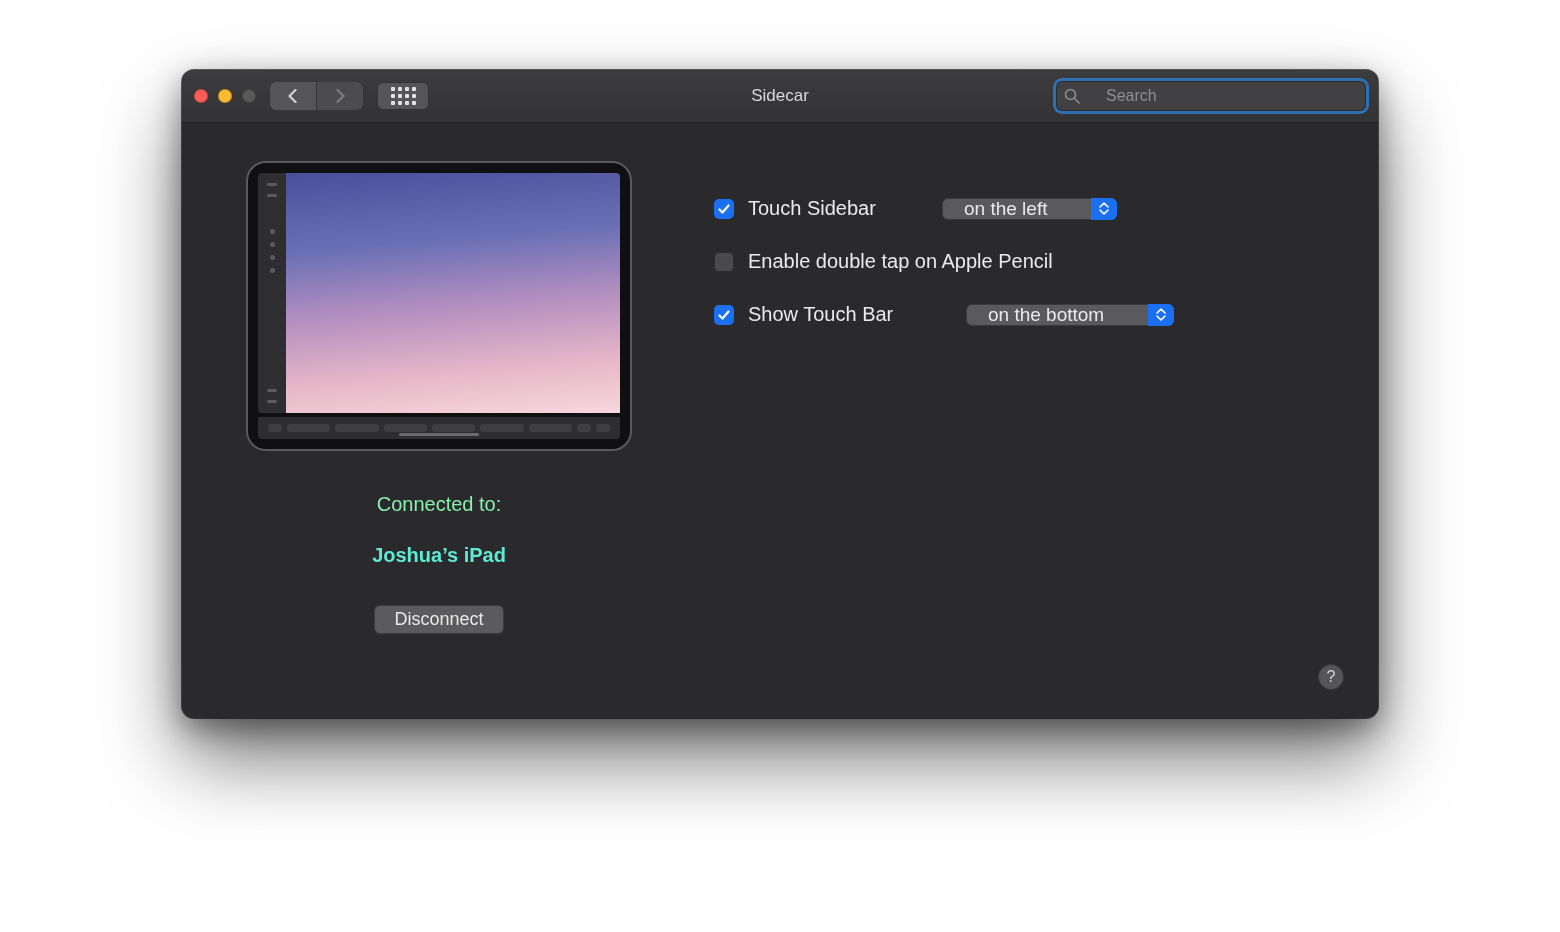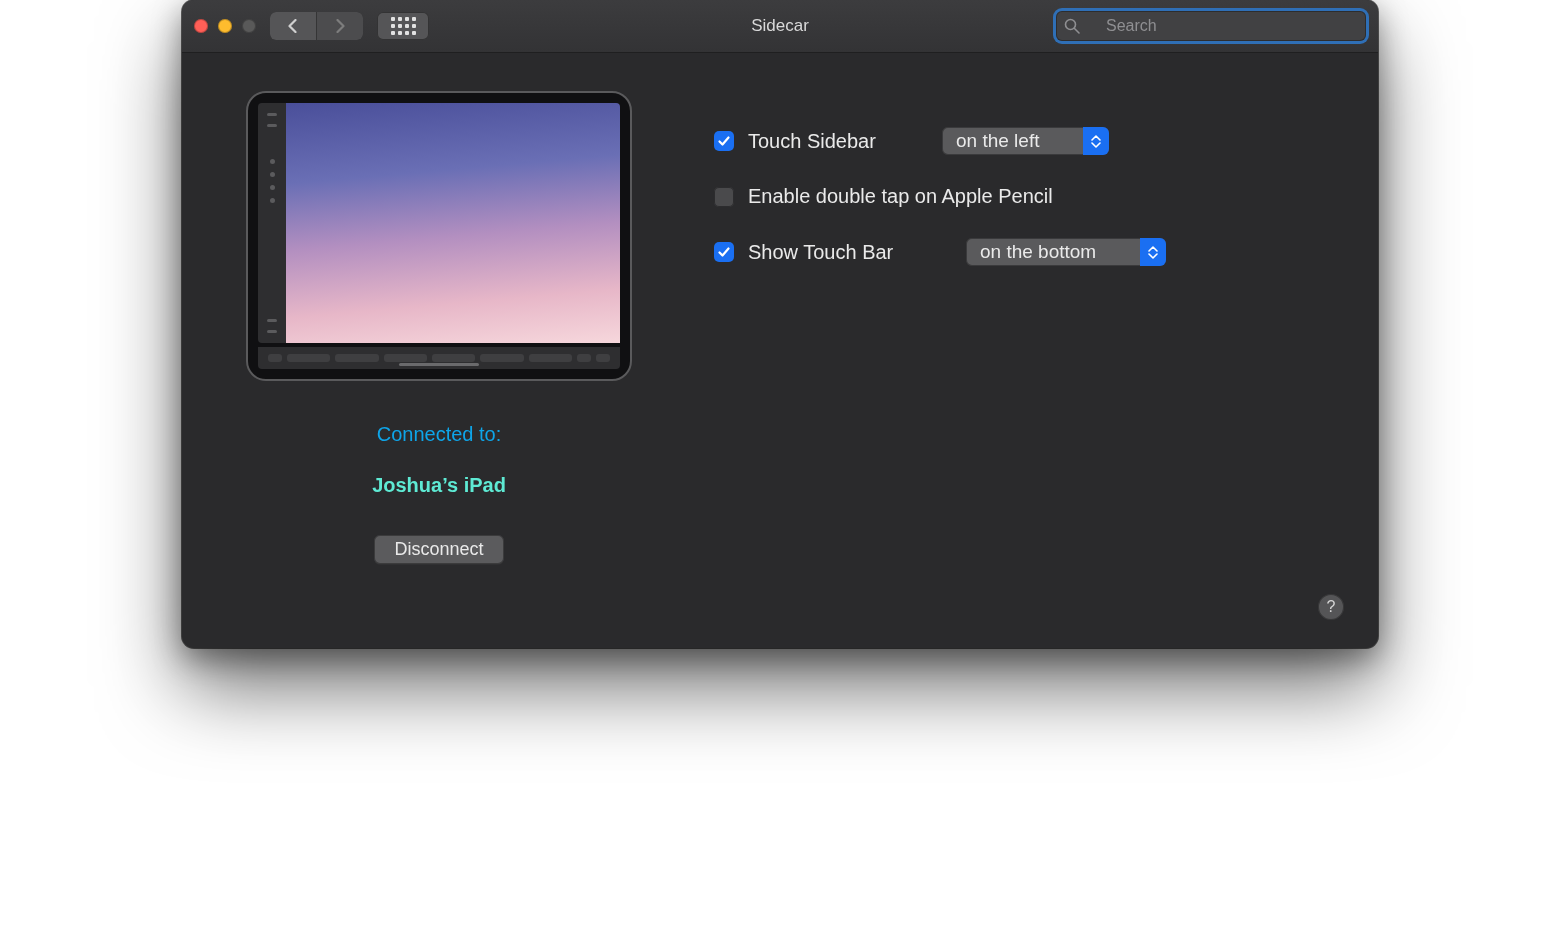--- a/index.html
+++ b/index.html
@@ -15,20 +15,21 @@
     width: 1560px;
     height: 932px;
     position: relative;
     display: flex;
     align-items: flex-start;
     justify-content: center;
   }
   .window {
     width: 1196px;
     height: 648px;
+    margin-top: 70px;
     background: #2a2a2c;
     border-radius: 12px;
     box-shadow:
       0 40px 80px rgba(0,0,0,0.55),
       0 0 0 1px rgba(0,0,0,0.6),
       0 10px 30px rgba(0,0,0,0.4);
     overflow: hidden;
     color: #e6e6e6;
     display: flex;
     flex-direction: column;
@@ -183,21 +184,21 @@
     padding: 0 10px;
     position: relative;
   }
   .tb-seg { flex:1; height:8px; background:#3f3f41; border-radius:3px; }
   .tb-seg.small { flex:0 0 14px; }
   .ipad-home { width:80px; height:3px; background:#6a6a6c; border-radius:2px; position:absolute; bottom:3px; left:50%; transform:translateX(-50%); }
 
   .connected-label {
     margin-top: 42px;
     font-size: 20px;
-    color: #0ea5e9;
+    color: #86efac;
   }
   .device-name {
     margin-top: 28px;
     font-size: 20px;
     font-weight: 600;
     color: #5eead4;
   }
   .disconnect-btn {
     margin-top: 38px;
     padding: 4px 20px;
@@ -230,24 +231,25 @@
   .checkbox.checked { background:#1a6ff2; }
   .checkbox.unchecked { background:#4a4a4c; box-shadow: inset 0 0 0 1px #2c2c2e; }
   .checkbox svg { display:block; }
   .opt-label { color:#eaeaea; min-width: 180px; }
   .opt-label.tb { min-width: 204px; }
   .popup {
     display: flex;
     align-items: center;
     background: #5a5a5c;
     border-radius: 6px;
-    height: 28px;
+    height: 22px;
     box-shadow: inset 0 0 0 1px rgba(0,0,0,0.35);
     overflow: hidden;
     cursor: default;
+    padding-left: 8px;
   }
   .popup-text {
     padding: 0 44px 0 14px;
     font-size: 19px;
     color: #eaeaea;
     white-space: nowrap;
   }
   .popup-arrows {
     width: 26px;
     height: 30px;

